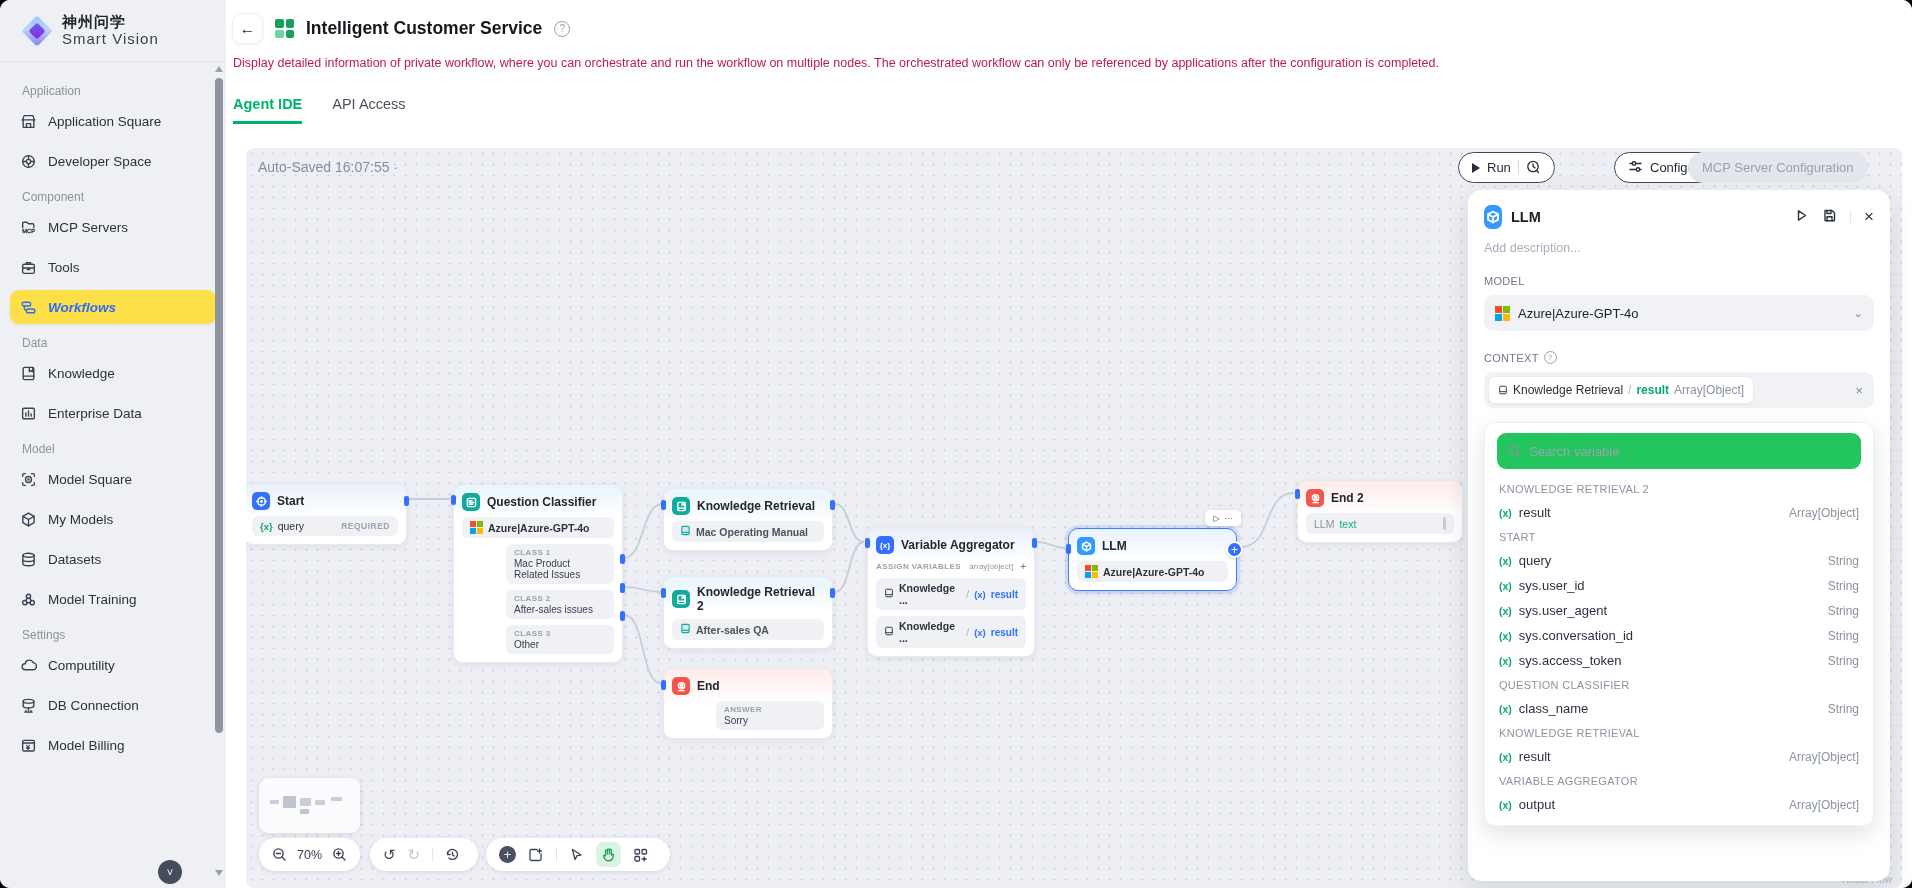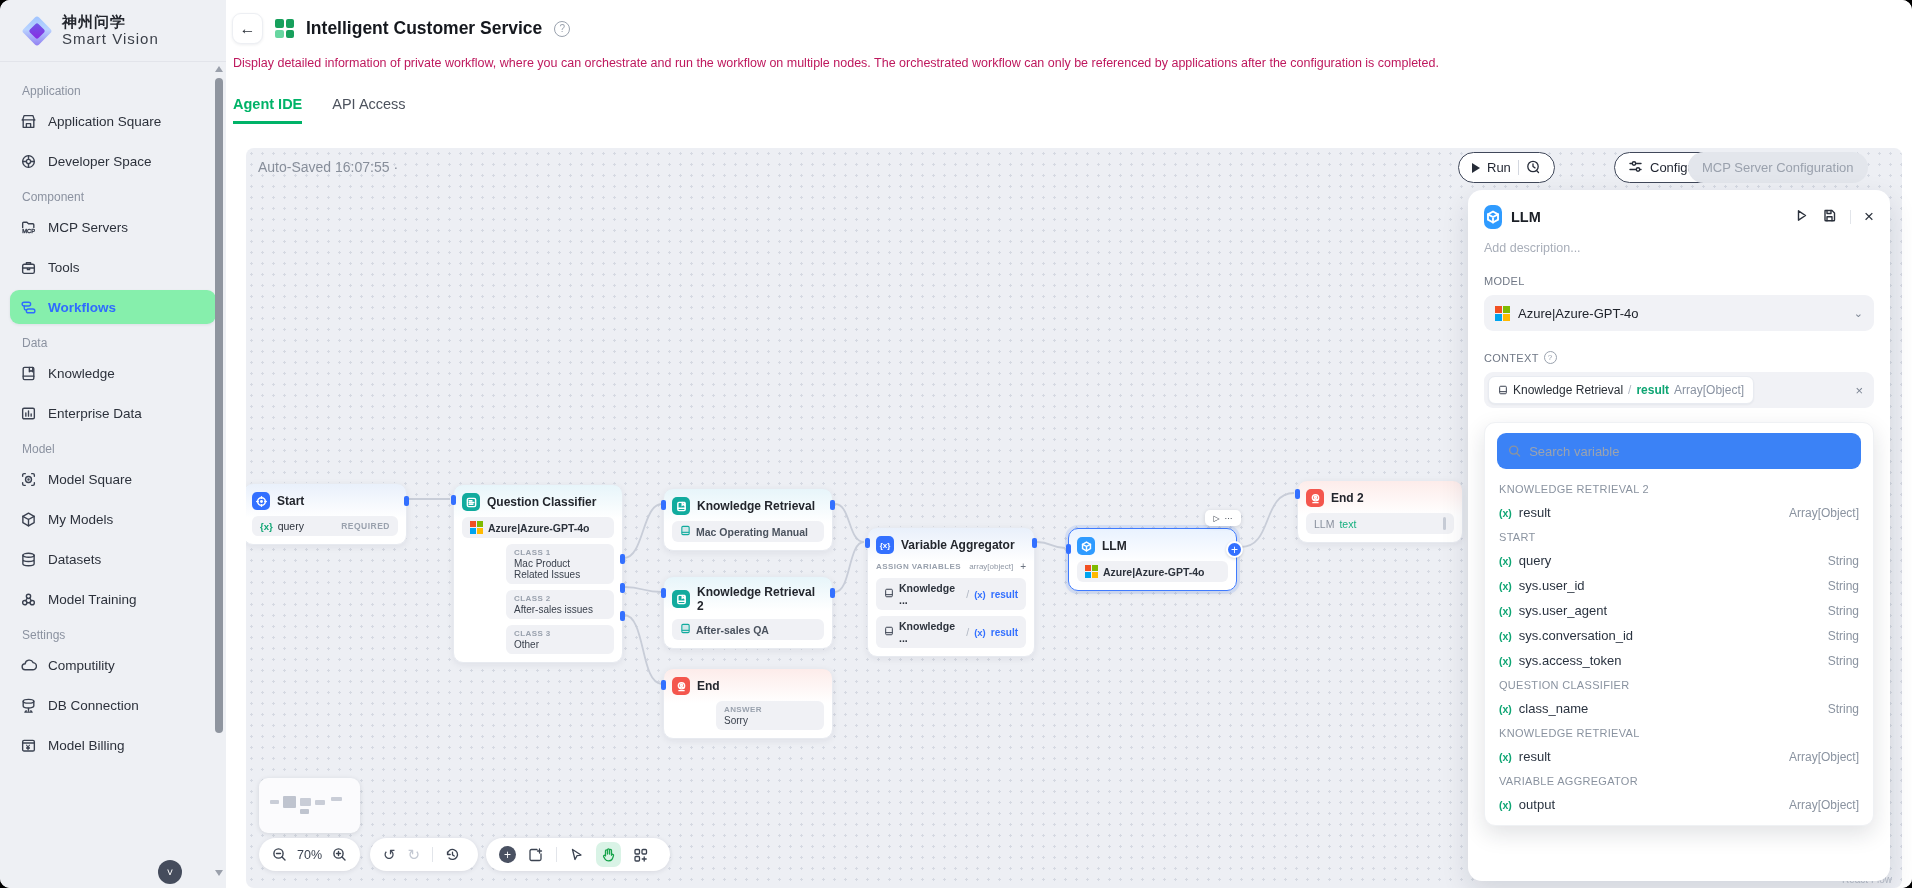--- a/index.html
+++ b/index.html
@@ -11,21 +11,21 @@
   .logo { height:62px; display:flex; align-items:center; gap:10px; padding-left:22px; border-bottom:1px solid #e2e4ea; }
   .logo-mark { width:30px; height:30px; position:relative; }
   .logo-mark .d1{ position:absolute; left:4px; top:4px; width:22px; height:22px; transform:rotate(45deg); background:linear-gradient(135deg,#9ec3ff 0%,#b9d4ff 45%,#8f7bf1 100%); border-radius:3px;}
   .logo-mark .d2{ position:absolute; left:9px; top:9px; width:12px; height:12px; transform:rotate(45deg); background:linear-gradient(135deg,#6d5ae8,#8a2be2); border-radius:2px;}
   .logo-cn { font-size:15px; font-weight:bold; color:#23262d; letter-spacing:1px; line-height:1.1; }
   .logo-en { font-size:15px; color:#3a3f48; letter-spacing:1px; }
   .nav { padding:10px 20px 0 20px; }
   .ssec { font-size:12px; color:#8b92a0; margin:12px 0 6px 2px; }
   .si { display:flex; align-items:center; gap:11px; height:34px; padding:0 10px; margin:0 -10px 6px -10px; border-radius:9px; cursor:pointer; }
   .si-lb { font-size:13.5px; color:#2c313b; }
-  .si.active { background:#86efac; box-shadow:0 1px 3px rgba(30,40,70,.08); }
+  .si.active { background:#fde047; box-shadow:0 1px 3px rgba(30,40,70,.08);font-style:italic; }
   .si.active .si-lb { color:#2f6bff; font-weight:bold; }
   .si-ic { width:17px; height:17px; display:flex; align-items:center; justify-content:center; }
   .si-ic svg { width:17px; height:17px; stroke:#3a4150; fill:none; stroke-width:1.3; stroke-linecap:round; stroke-linejoin:round; }
   .si.active .si-ic svg { stroke:#2f6bff; }
   .sb-scroll { position:absolute; right:2px; top:64px; bottom:4px; width:10px; }
   .sb-thumb { position:absolute; left:1px; top:14px; width:8px; height:655px; background:#8f959f; border-radius:4px; }
   .sb-arrow { position:absolute; left:1px; width:0; height:0; border-left:4px solid transparent; border-right:4px solid transparent; }
   .sb-arrow.up { top:2px; border-bottom:6px solid #9aa0ab; }
   .sb-arrow.down { bottom:8px; border-top:6px solid #9aa0ab; }
   .collapse-chip { position:absolute; left:158px; top:860px; width:24px; height:24px; border-radius:50%; background:#454c5c; color:#fff; display:flex; align-items:center; justify-content:center; font-size:11px; z-index:5; }
@@ -113,21 +113,21 @@
   .p-select .mdl { font-size:13px; color:#20242c; }
   .p-select .chev { margin-left:auto; color:#7c8594; font-size:11px; }
   .ctx-box { margin-top:8px; height:36px; background:#f1f2f6; border-radius:9px; display:flex; align-items:center; padding:0 11px 0 4px; }
   .ctx-tag { height:28px; background:#fff; border:1px solid #e8ebf1; border-radius:7px; display:flex; align-items:center; gap:5px; padding:0 9px; box-shadow:0 1px 2px rgba(25,32,50,.05); }
   .ctx-tag .src { font-size:12px; color:#2a3038; }
   .ctx-tag .sep { font-size:12px; color:#b0b7c3; }
   .ctx-tag .var { font-size:12px; color:#0ea573; font-weight:bold; }
   .ctx-tag .typ { font-size:12px; color:#8a93a2; }
   .ctx-x { margin-left:auto; color:#7c8594; font-size:13px; }
   .dd-card { margin-top:14px; background:#fff; border:1px solid #eff1f4; border-radius:11px; box-shadow:0 8px 22px rgba(20,28,48,.13); padding:10px 12px 8px 12px; }
-  .search { height:36px; background:#3b82f6; border-radius:9px; display:flex; align-items:center; gap:8px; padding:0 11px; }
+  .search { height:36px; background:#22c55e; border-radius:9px; display:flex; align-items:center; gap:8px; padding:0 11px; }
   .search svg { width:14px; height:14px; stroke:#8a93a0; fill:none; stroke-width:1.6; stroke-linecap:round; }
   .search input { border:0; outline:0; background:transparent; font-size:13px; color:#2a3038; width:100%; font-family:"Liberation Sans",sans-serif; }
   .search input::placeholder { color:#9aa3b0; }
   .vlist { margin-top:8px; }
   .vg-hd { height:23px; display:flex; align-items:center; font-size:11px; color:#8a93a0; letter-spacing:.3px; padding:0 2px; }
   .vg-it { height:25px; display:flex; align-items:center; gap:7px; padding:0 2px; border-radius:6px; cursor:pointer; }
   .vg-it .vx { color:#0ea573; font-weight:bold; font-size:10.5px; }
   .vg-it .vn { font-size:13px; color:#2a3340; }
   .vg-it .vt { margin-left:auto; font-size:12px; color:#8a93a0; }
 </style>

